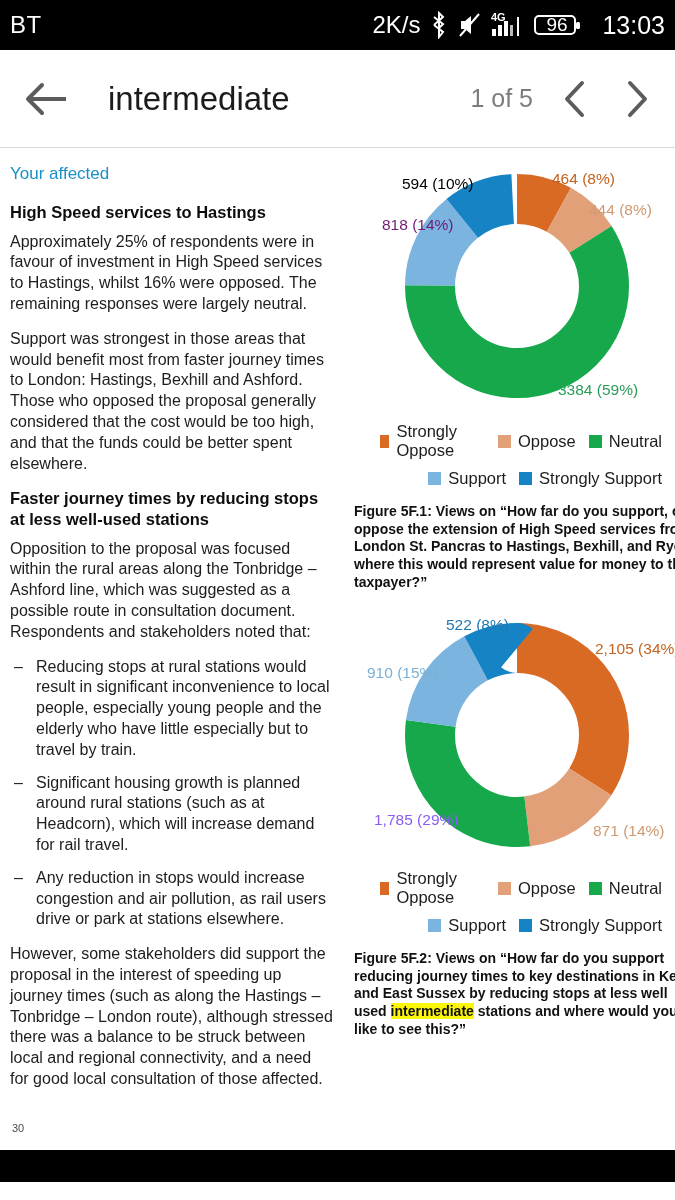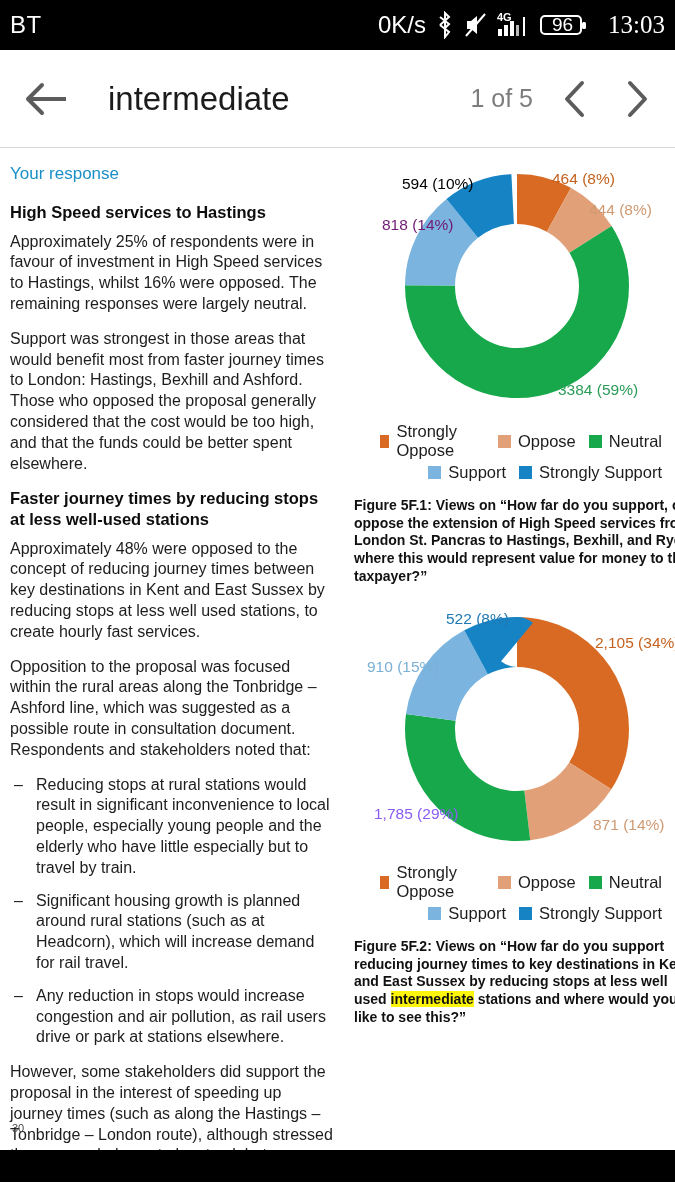--- a/index.html
+++ b/index.html
@@ -12,21 +12,21 @@
   .screen { position: relative; width: 675px; height: 1200px; background:#fff; }
 
   
   .statusbar {
     height: 50px; background:#000; color:#fff;
     display:flex; align-items:center; padding:0 10px;
   }
   .sb-carrier { font-size:24px; letter-spacing:.5px; }
   .sb-right { margin-left:auto; display:flex; align-items:center; gap:9px; }
   .sb-net { font-size:24px; }
-  .sb-time { font-size:25px; margin-left:2px;font-family:Liberation Serif, serif; }
+  .sb-time { font-size:25px; margin-left:2px; }
   .ic { display:inline-block; }
   .bt-icon svg, .mute-icon svg, .sig-icon svg, .batt-icon svg { display:block; }
 
   
   .toolbar {
     height:98px; background:#fff; display:flex; align-items:center;
     padding:0 22px; border-bottom:1px solid #d8d8d8;
   }
   .back-arrow { width:52px; height:52px; flex:0 0 auto; }
   .doc-title {
@@ -68,21 +68,21 @@
   
   .figure { margin-bottom:4px; }
   .donut-wrap { position:relative; width:327px; height:252px; }
   .donut-wrap svg { display:block; }
   .dlabel {
     position:absolute; font-size:15.5px; white-space:nowrap; font-weight:400;
   }
 
   .legend { margin:6px 0 0 26px; max-width:300px; }
   .legend-row { display:flex; align-items:center; flex-wrap:nowrap;justify-content:flex-end; }
-  .legend-row + .legend-row { margin-top:3px; }
+  .legend-row + .legend-row { margin-top:9px; }
   .leg-item { display:flex; align-items:center; margin-right:13px; }
   .swatch { width:13px; height:13px; display:inline-block; margin-right:7px; }
   .leg-text { font-size:16.5px; color:#1d1d1d; }
 
   .caption {
     font-size:14px; font-weight:bold; color:#111; line-height:1.26;
     margin-top:15px; width:340px;
   }
   .hl { background:#fdf50a; }
 
@@ -96,21 +96,21 @@
   .whitegap { height:22px; background:#fff; }
 </style>
 </head>
 <body>
 
 <div class="screen">
 
   <div class="statusbar">
     <span class="sb-carrier">BT</span>
     <div class="sb-right">
-      <span class="sb-net">0K/s</span>
+      <span class="sb-net">2K/s</span>
 
       <span class="ic bt-icon">
         <svg width="20" height="28" viewBox="0 0 20 28">
           <path d="M5 6 L14 13 L10 17 L10 2 L14 6 L5 14" fill="none" stroke="#fff" stroke-width="2"></path>
           <path d="M10 17 L10 26 L14 21 L5 14" fill="none" stroke="#fff" stroke-width="2"></path>
         </svg>
       </span>
 
       <span class="ic mute-icon">
         <svg width="24" height="26" viewBox="0 0 24 26">
@@ -160,28 +160,27 @@
       <svg width="34" height="44" viewBox="0 0 34 44">
         <polyline points="11,6 26,22 11,38" fill="none" stroke="#5c5c5c" stroke-width="4" stroke-linecap="round" stroke-linejoin="round"></polyline>
       </svg>
     </span>
   </div>
 
   <div class="page">
     <div class="cols">
 
       <div class="col-left">
-        <div class="sect-label">Your response</div>
+        <div class="sect-label">Your affected</div>
 
         <h3 class="subhead">High Speed services to Hastings</h3>
         <p class="body">Approximately 25% of respondents were in favour of investment in High Speed services to Hastings, whilst 16% were opposed. The remaining responses were largely neutral.</p>
         <p class="body">Support was strongest in those areas that would benefit most from faster journey times to London: Hastings, Bexhill and Ashford. Those who opposed the proposal generally considered that the cost would be too high, and that the funds could be better spent elsewhere.</p>
 
         <h3 class="subhead" style="margin-top:8px;">Faster journey times by reducing stops at less well-used stations</h3>
-        <p class="body">Approximately 48% were opposed to the concept of reducing journey times between key destinations in Kent and East Sussex by reducing stops at less well used stations, to create hourly fast services.</p>
         <p class="body">Opposition to the proposal was focused within the rural areas along the Tonbridge – Ashford line, which was suggested as a possible route in consultation document. Respondents and stakeholders noted that:</p>
 
         <ul class="dashlist">
           <li>
             <span class="dash">–</span>
             <span>Reducing stops at rural stations would result in significant inconvenience to local people, especially young people and the elderly who have little especially but to travel by train.</span>
           </li>
           <li>
             <span class="dash">–</span>
             <span>Significant housing growth is planned around rural stations (such as at Headcorn), which will increase demand for rail travel.</span>

